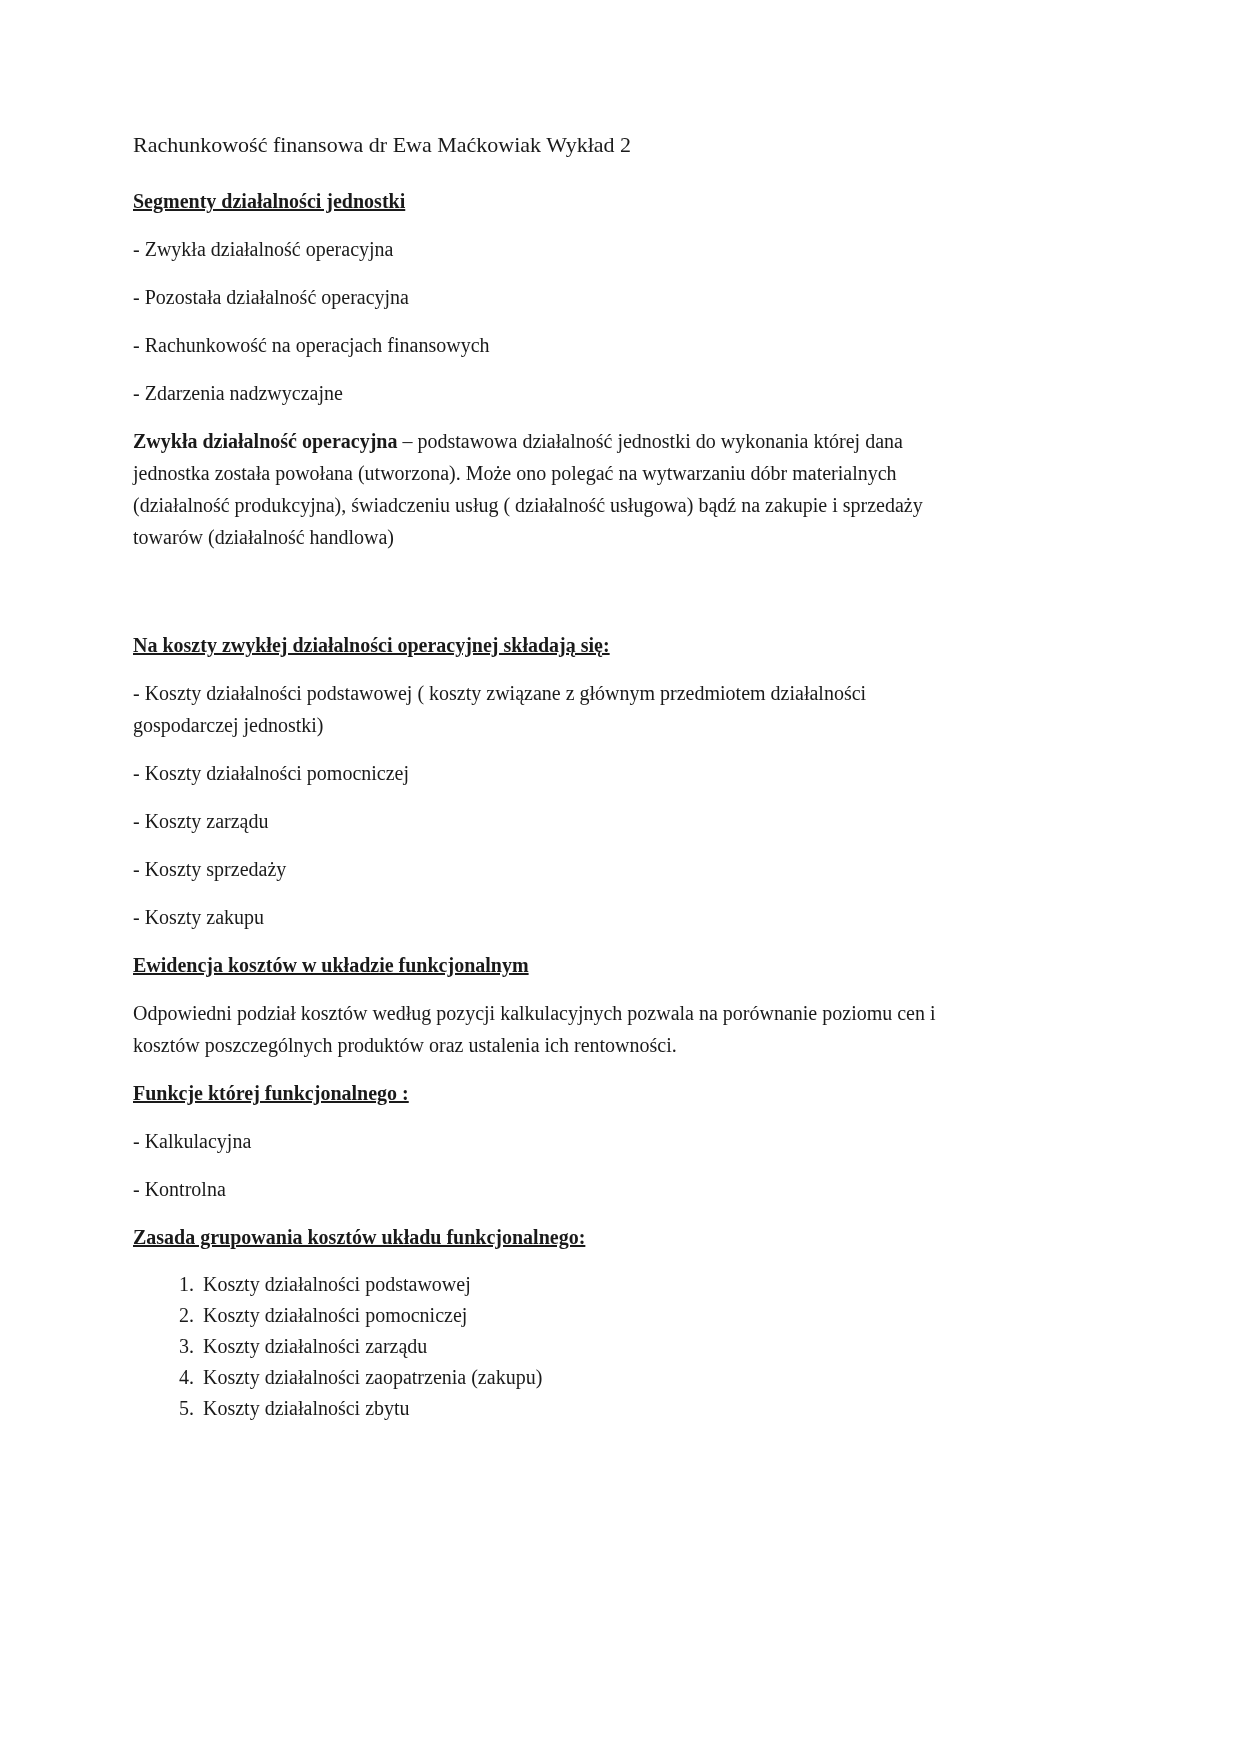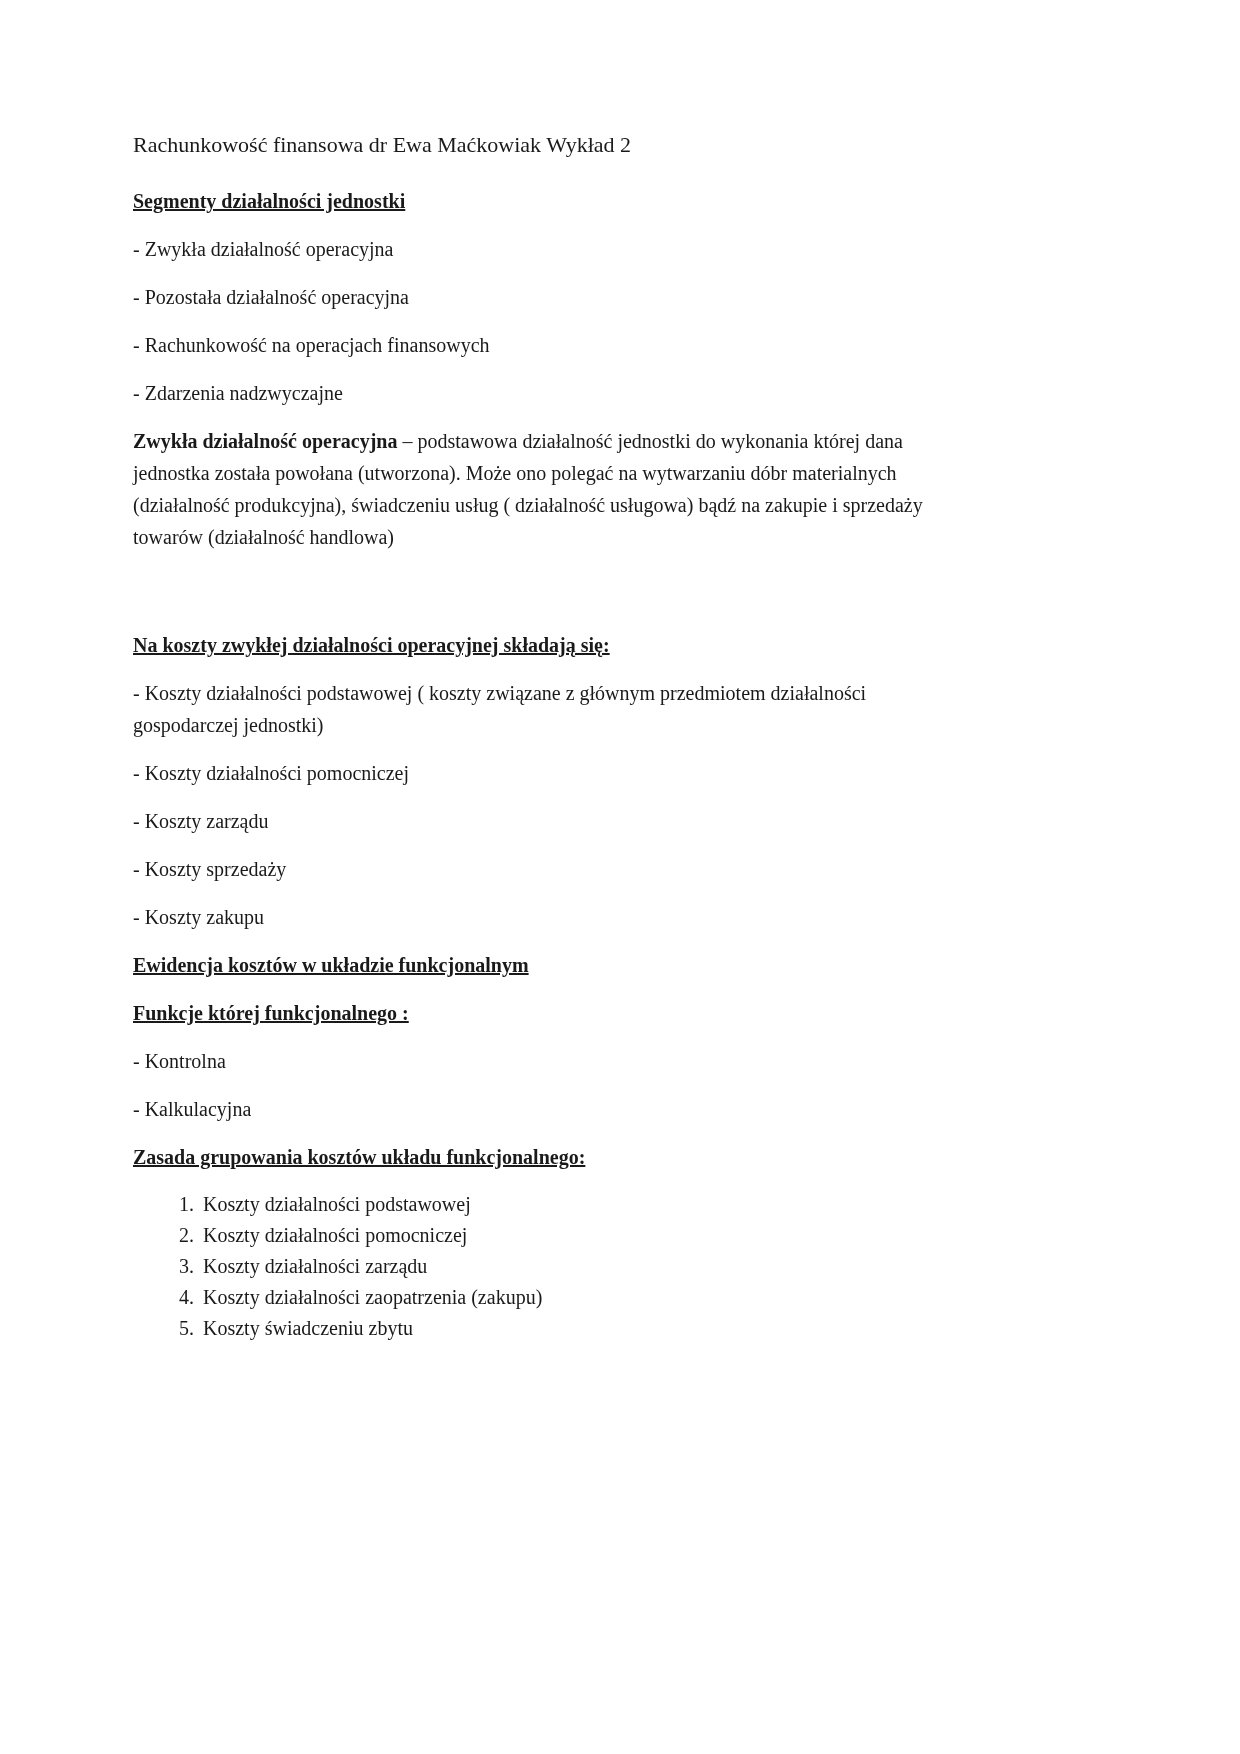--- a/index.html
+++ b/index.html
@@ -70,27 +70,28 @@
   <div class="spacer-block"></div>
 
   <p class="heading">Na koszty zwykłej działalności operacyjnej składają się:</p>
   <p class="dash-item">- Koszty działalności podstawowej ( koszty związane z głównym przedmiotem działalności gospodarczej jednostki)</p>
   <p class="dash-item">- Koszty działalności pomocniczej</p>
   <p class="dash-item">- Koszty zarządu</p>
   <p class="dash-item">- Koszty sprzedaży</p>
   <p class="dash-item">- Koszty zakupu</p>
 
   <p class="heading">Ewidencja kosztów w układzie funkcjonalnym</p>
+  <p class="para">Odpowiedni podział kosztów według pozycji kalkulacyjnych pozwala na porównanie poziomu cen i kosztów poszczególnych produktów oraz ustalenia ich rentowności.</p>
 
   <p class="heading">Funkcje której funkcjonalnego :</p>
+  <p class="dash-item">- Kalkulacyjna</p>
   <p class="dash-item">- Kontrolna</p>
-  <p class="dash-item">- Kalkulacyjna</p>
 
   <p class="heading">Zasada grupowania kosztów układu funkcjonalnego:</p>
   <ol class="numbered-list">
     <li>Koszty działalności podstawowej</li>
     <li>Koszty działalności pomocniczej</li>
     <li>Koszty działalności zarządu</li>
     <li>Koszty działalności zaopatrzenia (zakupu)</li>
-    <li>Koszty świadczeniu zbytu</li>
+    <li>Koszty działalności zbytu</li>
   </ol>
 
 </div>
 
 </body></html>

